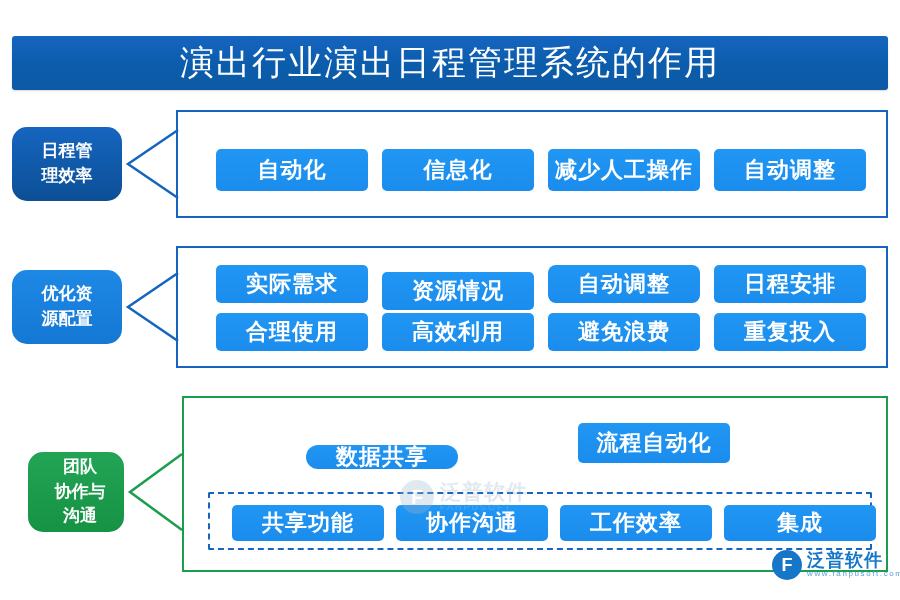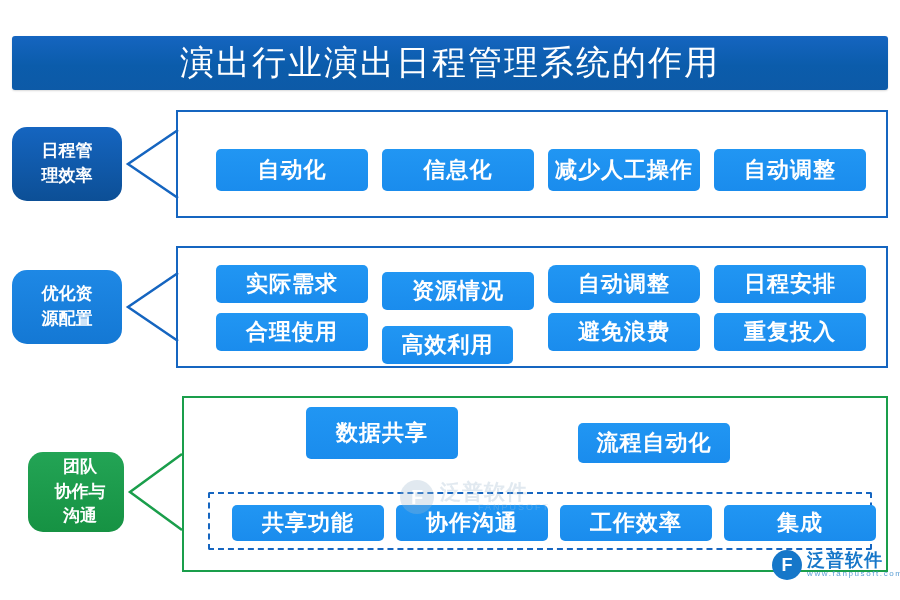--- a/index.html
+++ b/index.html
@@ -119,21 +119,21 @@
     color: #fff;
     font-size: 20px;
     font-weight: bold;
     display: flex; align-items: center; justify-content: center;
     margin-right: 6px;
   }
   .wm-center .wm-txt {
     display: flex; flex-direction: column; line-height: 1.05;
   }
   .wm-center .wm-cn { font-size: 21px; font-weight: bold; color: #9fb9cf; letter-spacing: 1px;}
-  .wm-center .wm-en { font-size: 9px; color: #b3c7d8; letter-spacing: 2px; margin-left: 38px;}
+  .wm-center .wm-en { font-size: 9px; color: #b3c7d8; letter-spacing: 2px;}
 
   .wm-corner {
     position: absolute;
     left: 772px;
     top: 550px;
     display: flex;
     align-items: center;
     pointer-events: none;
   }
   .wm-corner .wm-mark {
@@ -189,39 +189,39 @@
   <svg class="chev" style="left:122px; top:271px;" width="60" height="72">
     <polyline points="56,2 6,36 56,70" fill="none" stroke="#1565c0" stroke-width="2.5"></polyline>
   </svg>
 
   <div class="pill" style="left:216px; top:265px; width:152px; height:38px;">实际需求</div>
   <div class="pill" style="left:382px; top:265px; width:152px; height:38px;margin-top:7px;">资源情况</div>
   <div class="pill" style="left:548px; top:265px; width:152px; height:38px;border-radius:8px;">自动调整</div>
   <div class="pill" style="left:714px; top:265px; width:152px; height:38px;">日程安排</div>
 
   <div class="pill" style="left:216px; top:313px; width:152px; height:38px;">合理使用</div>
-  <div class="pill" style="left:382px; top:326px; width:131px; height:38px;">高效利用</div>
+  <div class="pill" style="left:382px; top:313px; width:152px; height:38px;">高效利用</div>
   <div class="pill" style="left:548px; top:313px; width:152px; height:38px;">避免浪费</div>
   <div class="pill" style="left:714px; top:313px; width:152px; height:38px;">重复投入</div>
 
   <div class="frame green" style="left:182px; top:396px; width:706px; height:176px;"></div>
 
   <div class="cat green" style="left:28px; top:452px; width:96px; height:80px;">
     <div>
       <div>团队</div>
       <div>协作与</div>
       <div>沟通</div>
     </div>
   </div>
 
   <svg class="chev" style="left:124px; top:452px;" width="62" height="80">
     <polyline points="58,2 6,40 58,78" fill="none" stroke="#1a9e4b" stroke-width="2.5"></polyline>
   </svg>
 
-  <div class="pill" style="left:306px; top:407px; width:152px; height:52px;">数据共享</div>
+  <div class="pill" style="left:306px; top:445px; width:152px; height:24px;border-radius:19px;">数据共享</div>
   <div class="pill" style="left:578px; top:423px; width:152px; height:40px;">流程自动化</div>
 
   <div class="dashed-box" style="left:208px; top:492px; width:664px; height:58px;"></div>
 
   <div class="pill" style="left:232px; top:505px; width:152px; height:36px;">共享功能</div>
   <div class="pill" style="left:396px; top:505px; width:152px; height:36px;">协作沟通</div>
   <div class="pill" style="left:560px; top:505px; width:152px; height:36px;">工作效率</div>
   <div class="pill" style="left:724px; top:505px; width:152px; height:36px;">集成</div>
 
   <div class="wm-center">

